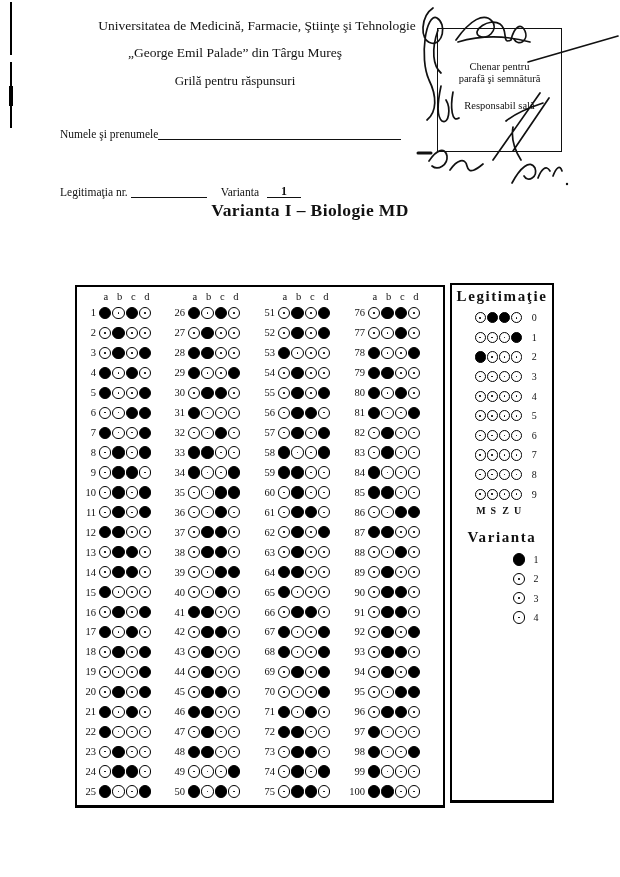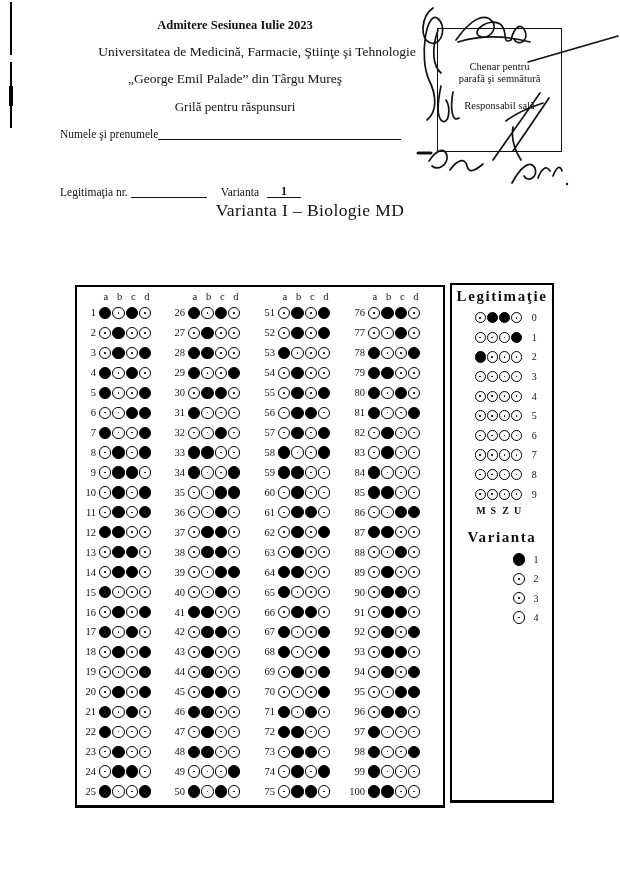--- a/index.html
+++ b/index.html
@@ -25,21 +25,21 @@
   
   .stampbox{
     position:absolute;left:437px;top:28px;width:125px;height:124px;
     border:1.6px solid #111;box-sizing:border-box;text-align:center;
     font-size:10.5px;padding-top:32px;
   }
   .stampbox .s1{margin-bottom:1px;}
   .stampbox .s2{margin-bottom:16px;}
   
   .doc-title{position:absolute;left:0;top:200px;width:620px;text-align:center;
-    font-weight:normal;font-size:17.5px;letter-spacing:.4px;}
+    font-weight:bold;font-size:17.5px;letter-spacing:.4px;}
   
   .gridbox{
     position:absolute;left:75px;top:285px;width:370px;height:523px;
     border:2px solid #000;border-bottom-width:3.5px;box-sizing:border-box;
   }
   .acol{position:absolute;top:3px;width:88px;}
   .abcd{height:13px;display:flex;padding-left:20px;}
   .abcd span{width:13.7px;text-align:center;font-size:10.5px;line-height:13px;}
   .qrow{height:19.95px;display:flex;align-items:center;}
   .qnum{width:17px;text-align:right;font-size:10.5px;margin-right:2.5px;flex:none;}
@@ -77,21 +77,20 @@
   .sigsvg{position:absolute;left:0;top:0;width:620px;height:877px;pointer-events:none;}
 </style>
 </head>
 <body>
 
 <div class="edge1"></div>
 <div class="edge2"></div>
 <div class="edge3"></div>
 
 <div class="hdr">
-  <div class="l1">Admitere Sesiunea Iulie 2023</div>
   <div class="l2">Universitatea de Medicină, Farmacie, Ştiinţe şi Tehnologie</div>
   <div class="l3">„George Emil Palade” din Târgu Mureş</div>
   <div class="l4">Grilă pentru răspunsuri</div>
 </div>
 
 <div class="fieldline fl-name">
   <span>Numele şi prenumele</span>
   <span class="uline u-name"></span>
 </div>
 <div class="fieldline fl-legit">

